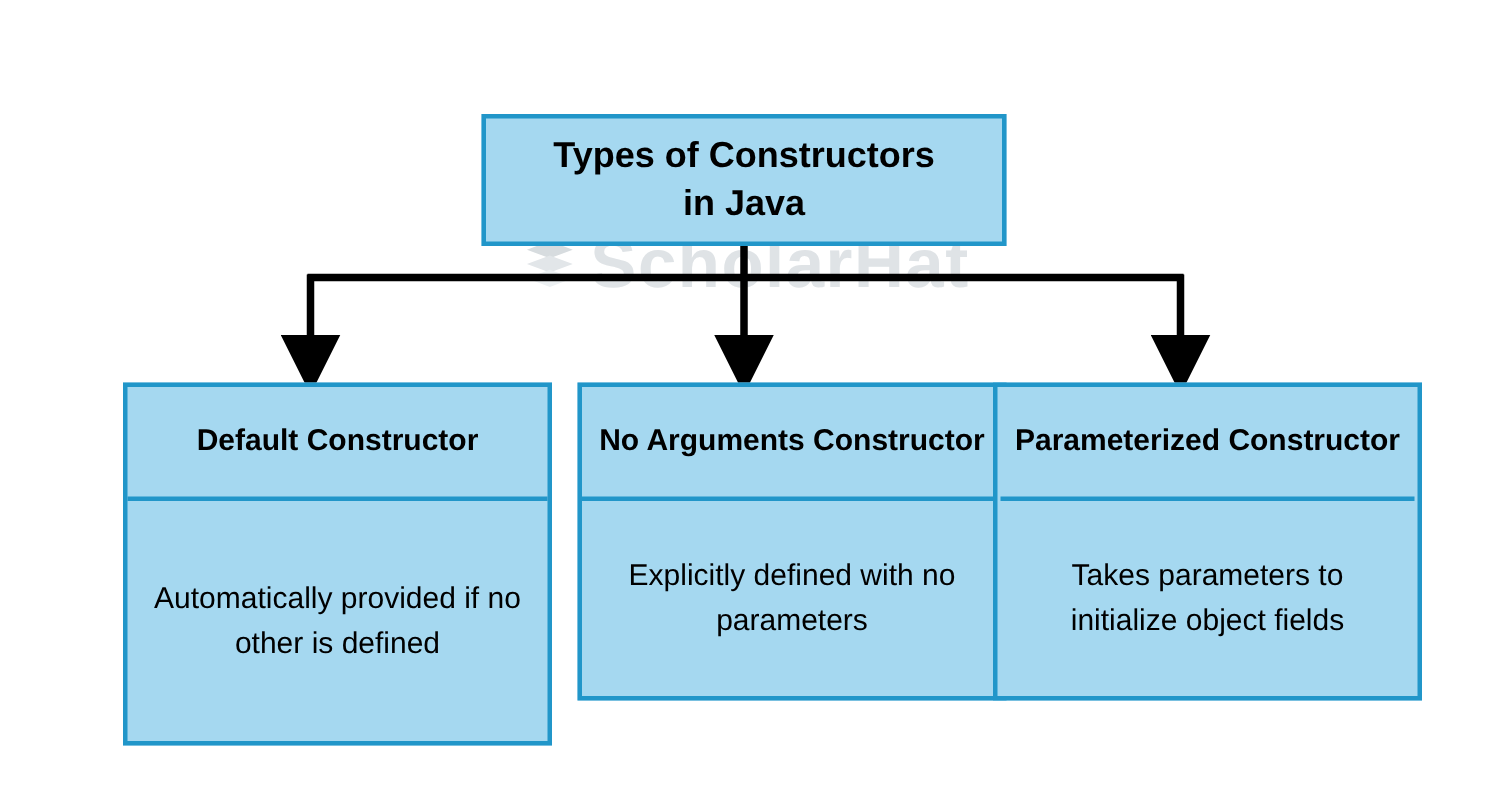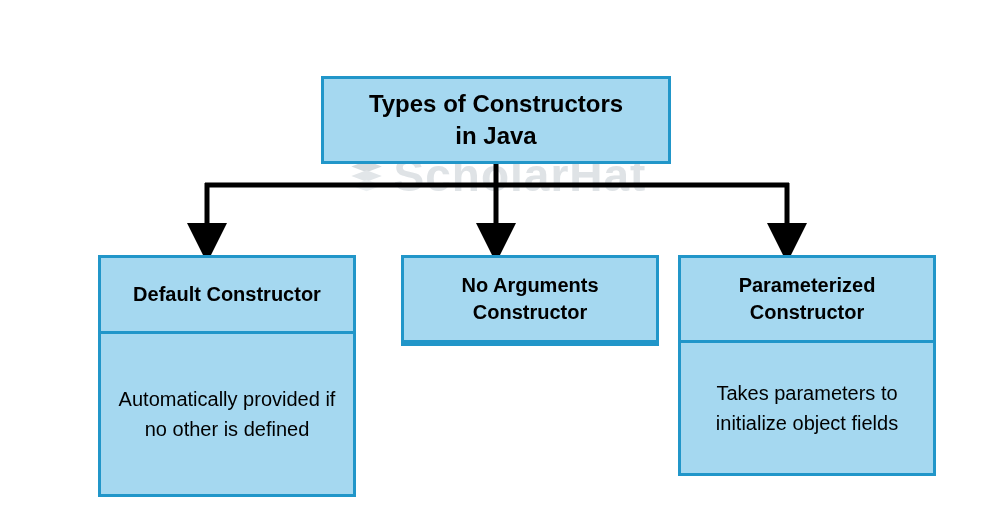--- a/index.html
+++ b/index.html
@@ -56,23 +56,22 @@
       height: 88px;
       justify-content: center;
       align-items: center;
       font-size: 24px;
       font-weight: 700;
       line-height: 1.35;
       color: #000;
       margin-top: 46px;
     }
     .child-box {
-      width: 258px;
+      width: 286px;
       top: 255px;
-      margin-left: 16px;
     }
     .child-box.c1 { left: 82px; }
     .child-box.c2 { left: 385px; }
     .child-box.c3 { left: 662px; align-items: center; }
     .child-title {
       border-bottom: 3px solid #2196c9;
       padding: 14px 10px;
       font-size: 20px;
       font-weight: 700;
       color: #000;
@@ -138,20 +137,21 @@
     <div>in Java</div>
   </div>
 
   <div class="box child-box c1">
     <div class="child-title">Default Constructor</div>
     <div class="child-desc">Automatically provided if no other is defined</div>
   </div>
 
   <div class="box child-box c2">
     <div class="child-title">No Arguments Constructor</div>
+    <div class="child-desc">Explicitly defined with no parameters</div>
   </div>
 
   <div class="box child-box c3">
     <div class="child-title">Parameterized Constructor</div>
     <div class="child-desc">Takes parameters to initialize object fields</div>
   </div>
 
 </div>
 
 </body></html>

